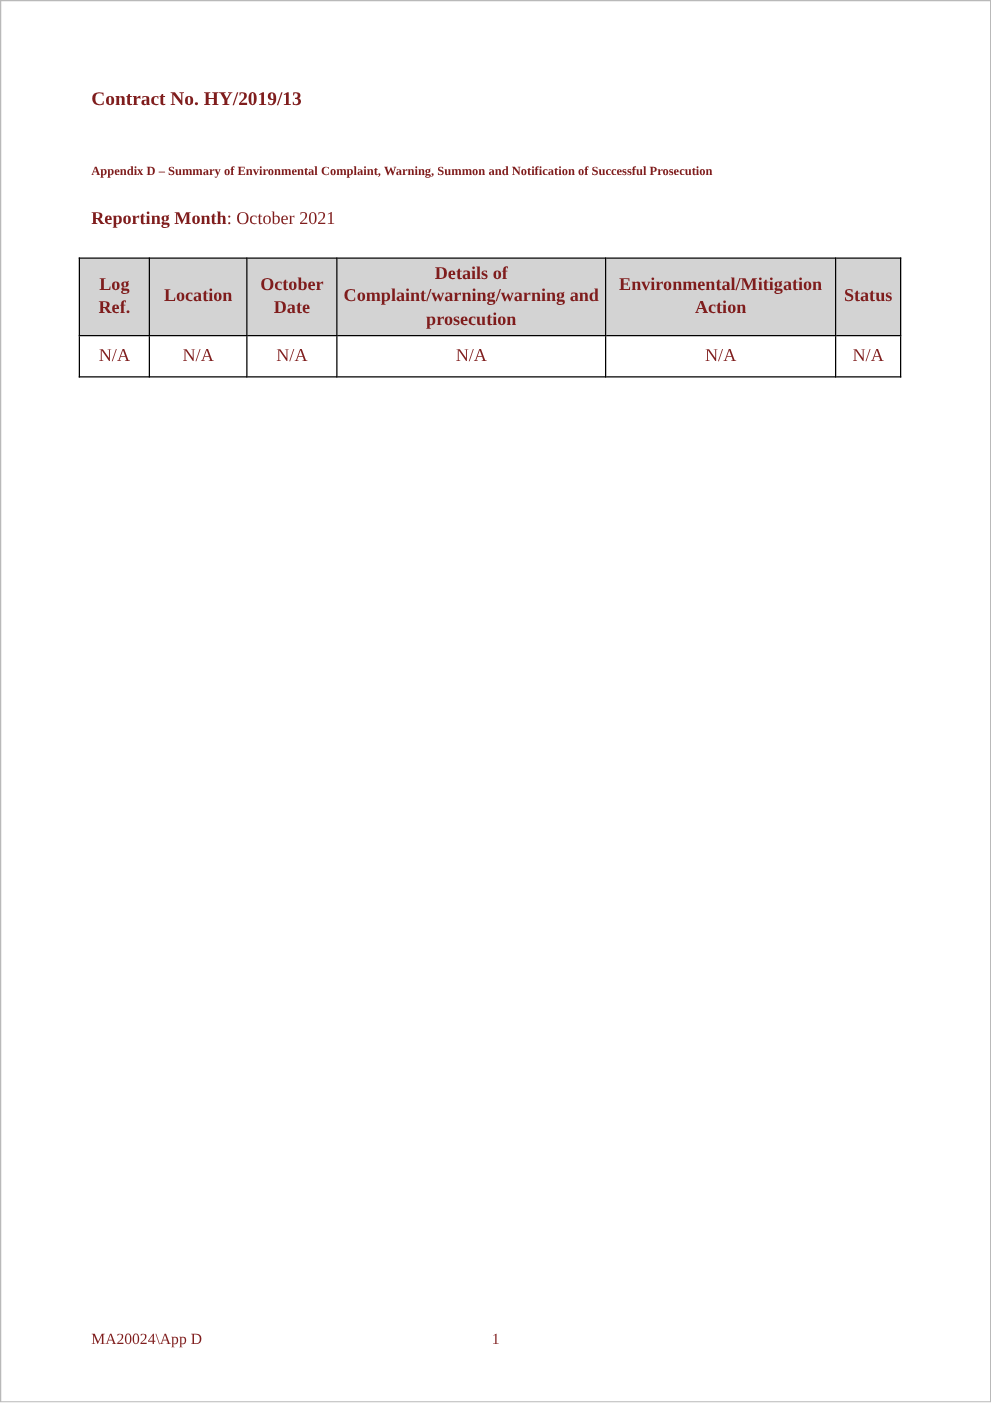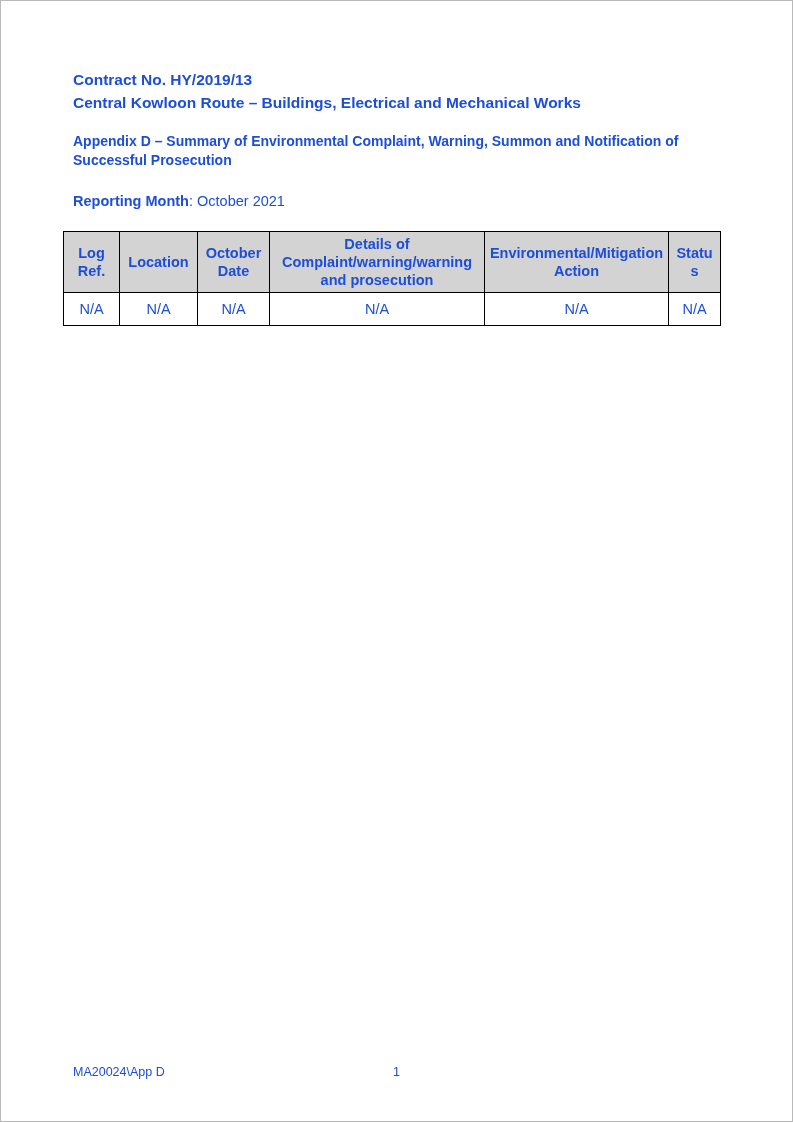--- a/index.html
+++ b/index.html
@@ -7,37 +7,37 @@
     padding: 0;
     background: #ffffff;
   }
   .page {
     position: relative;
     width: 793px;
     height: 1122px;
     background: #ffffff;
     border: 1px solid #b9b9b9;
     box-sizing: border-box;
-    font-family: Liberation Sans, sans-serif;
-    color: #1d4ed8;
+    font-family: Liberation Serif, serif;
+    color: #7f1d1d;
     overflow: hidden;
   }
   .content {
     padding: 67px 72px 0 72px;
   }
   .doc-title {
     font-size: 15.5px;
     font-weight: bold;
     line-height: 1.5;
   }
   .appendix-heading {
-    font-size: 14px;
+    font-size: 10px;
     font-weight: bold;
     line-height: 1.4;
-    margin-top: 17px;
+    margin-top: 40px;
     max-width: 650px;
   }
   .reporting-month {
     font-size: 14.5px;
     margin-top: 22px;
   }
   .bold-label {
     font-weight: bold;
     margin-top: 46px;
   }
@@ -100,21 +100,20 @@
   }
 </style>
 </head>
 <body>
 
 <div class="page">
   <div class="content">
 
     <div class="doc-title">
       <div>Contract No. HY/2019/13</div>
-      <div>Central Kowloon Route – Buildings, Electrical and Mechanical Works</div>
     </div>
 
     <div class="appendix-heading">Appendix D – Summary of Environmental Complaint, Warning, Summon and Notification of Successful Prosecution</div>
 
     <div class="reporting-month">
       <span class="bold-label">Reporting Month</span><span>: October 2021</span>
     </div>
 
     <table class="summary-table">
       <colgroup>

